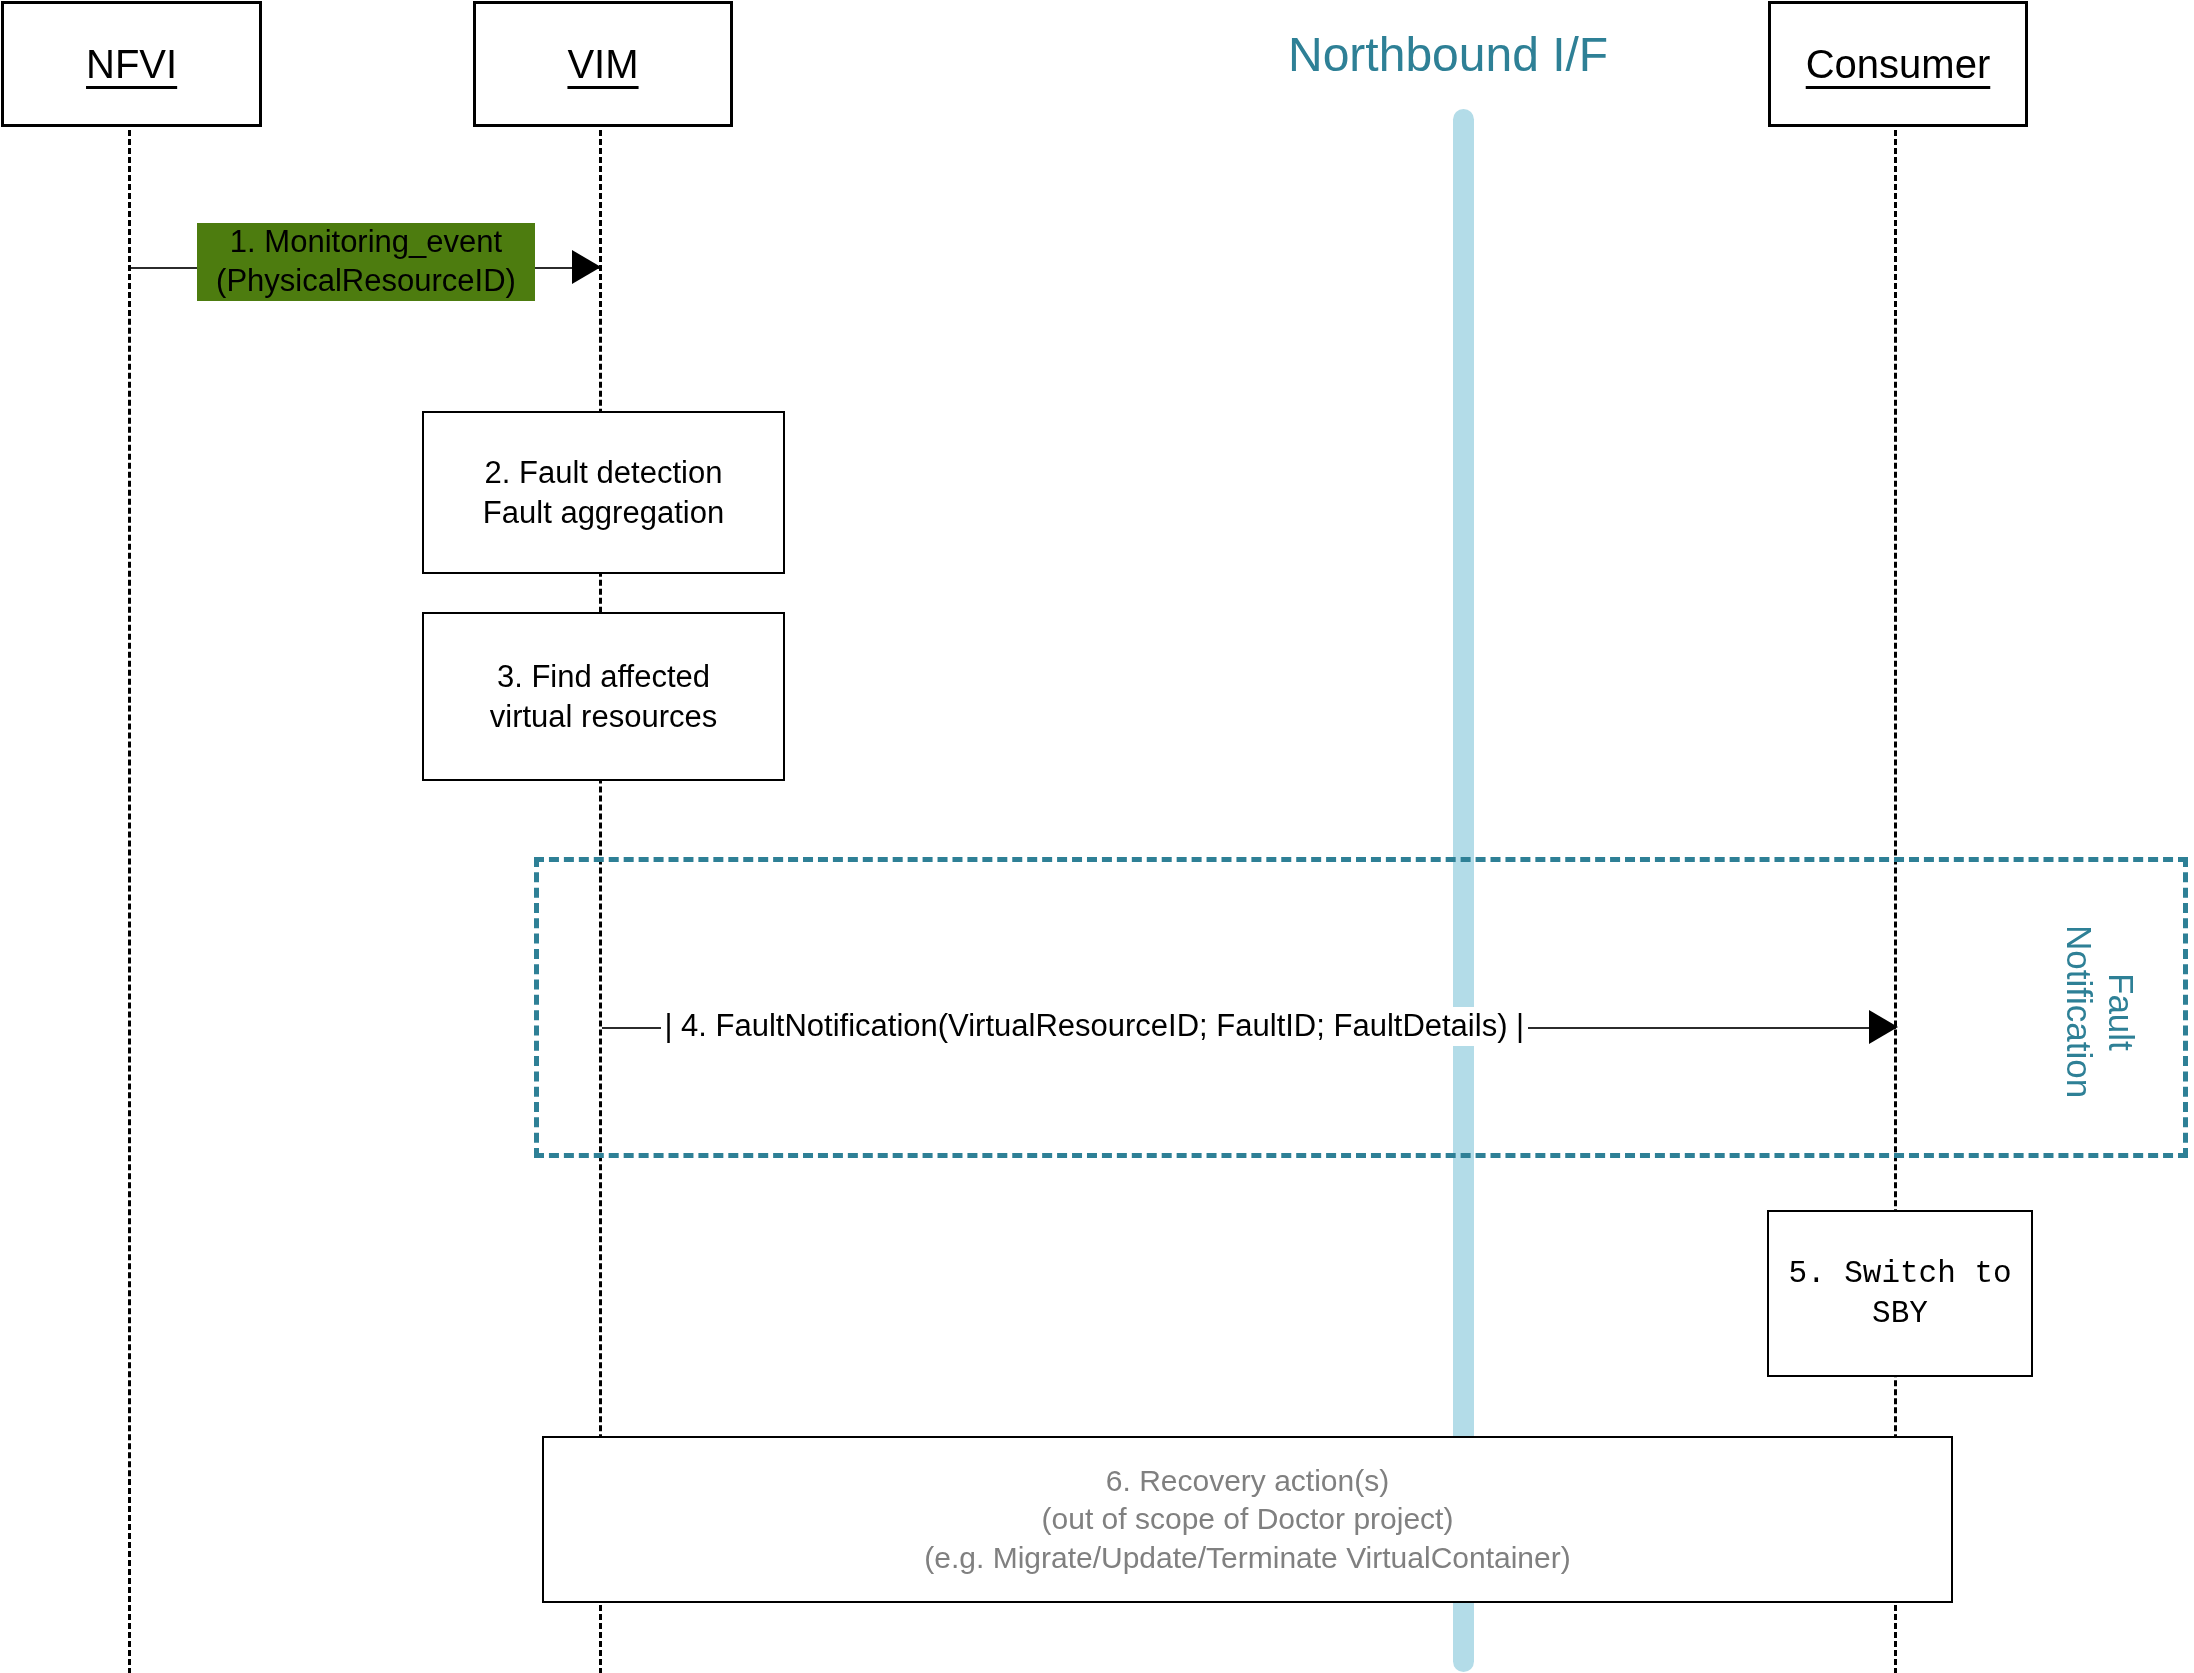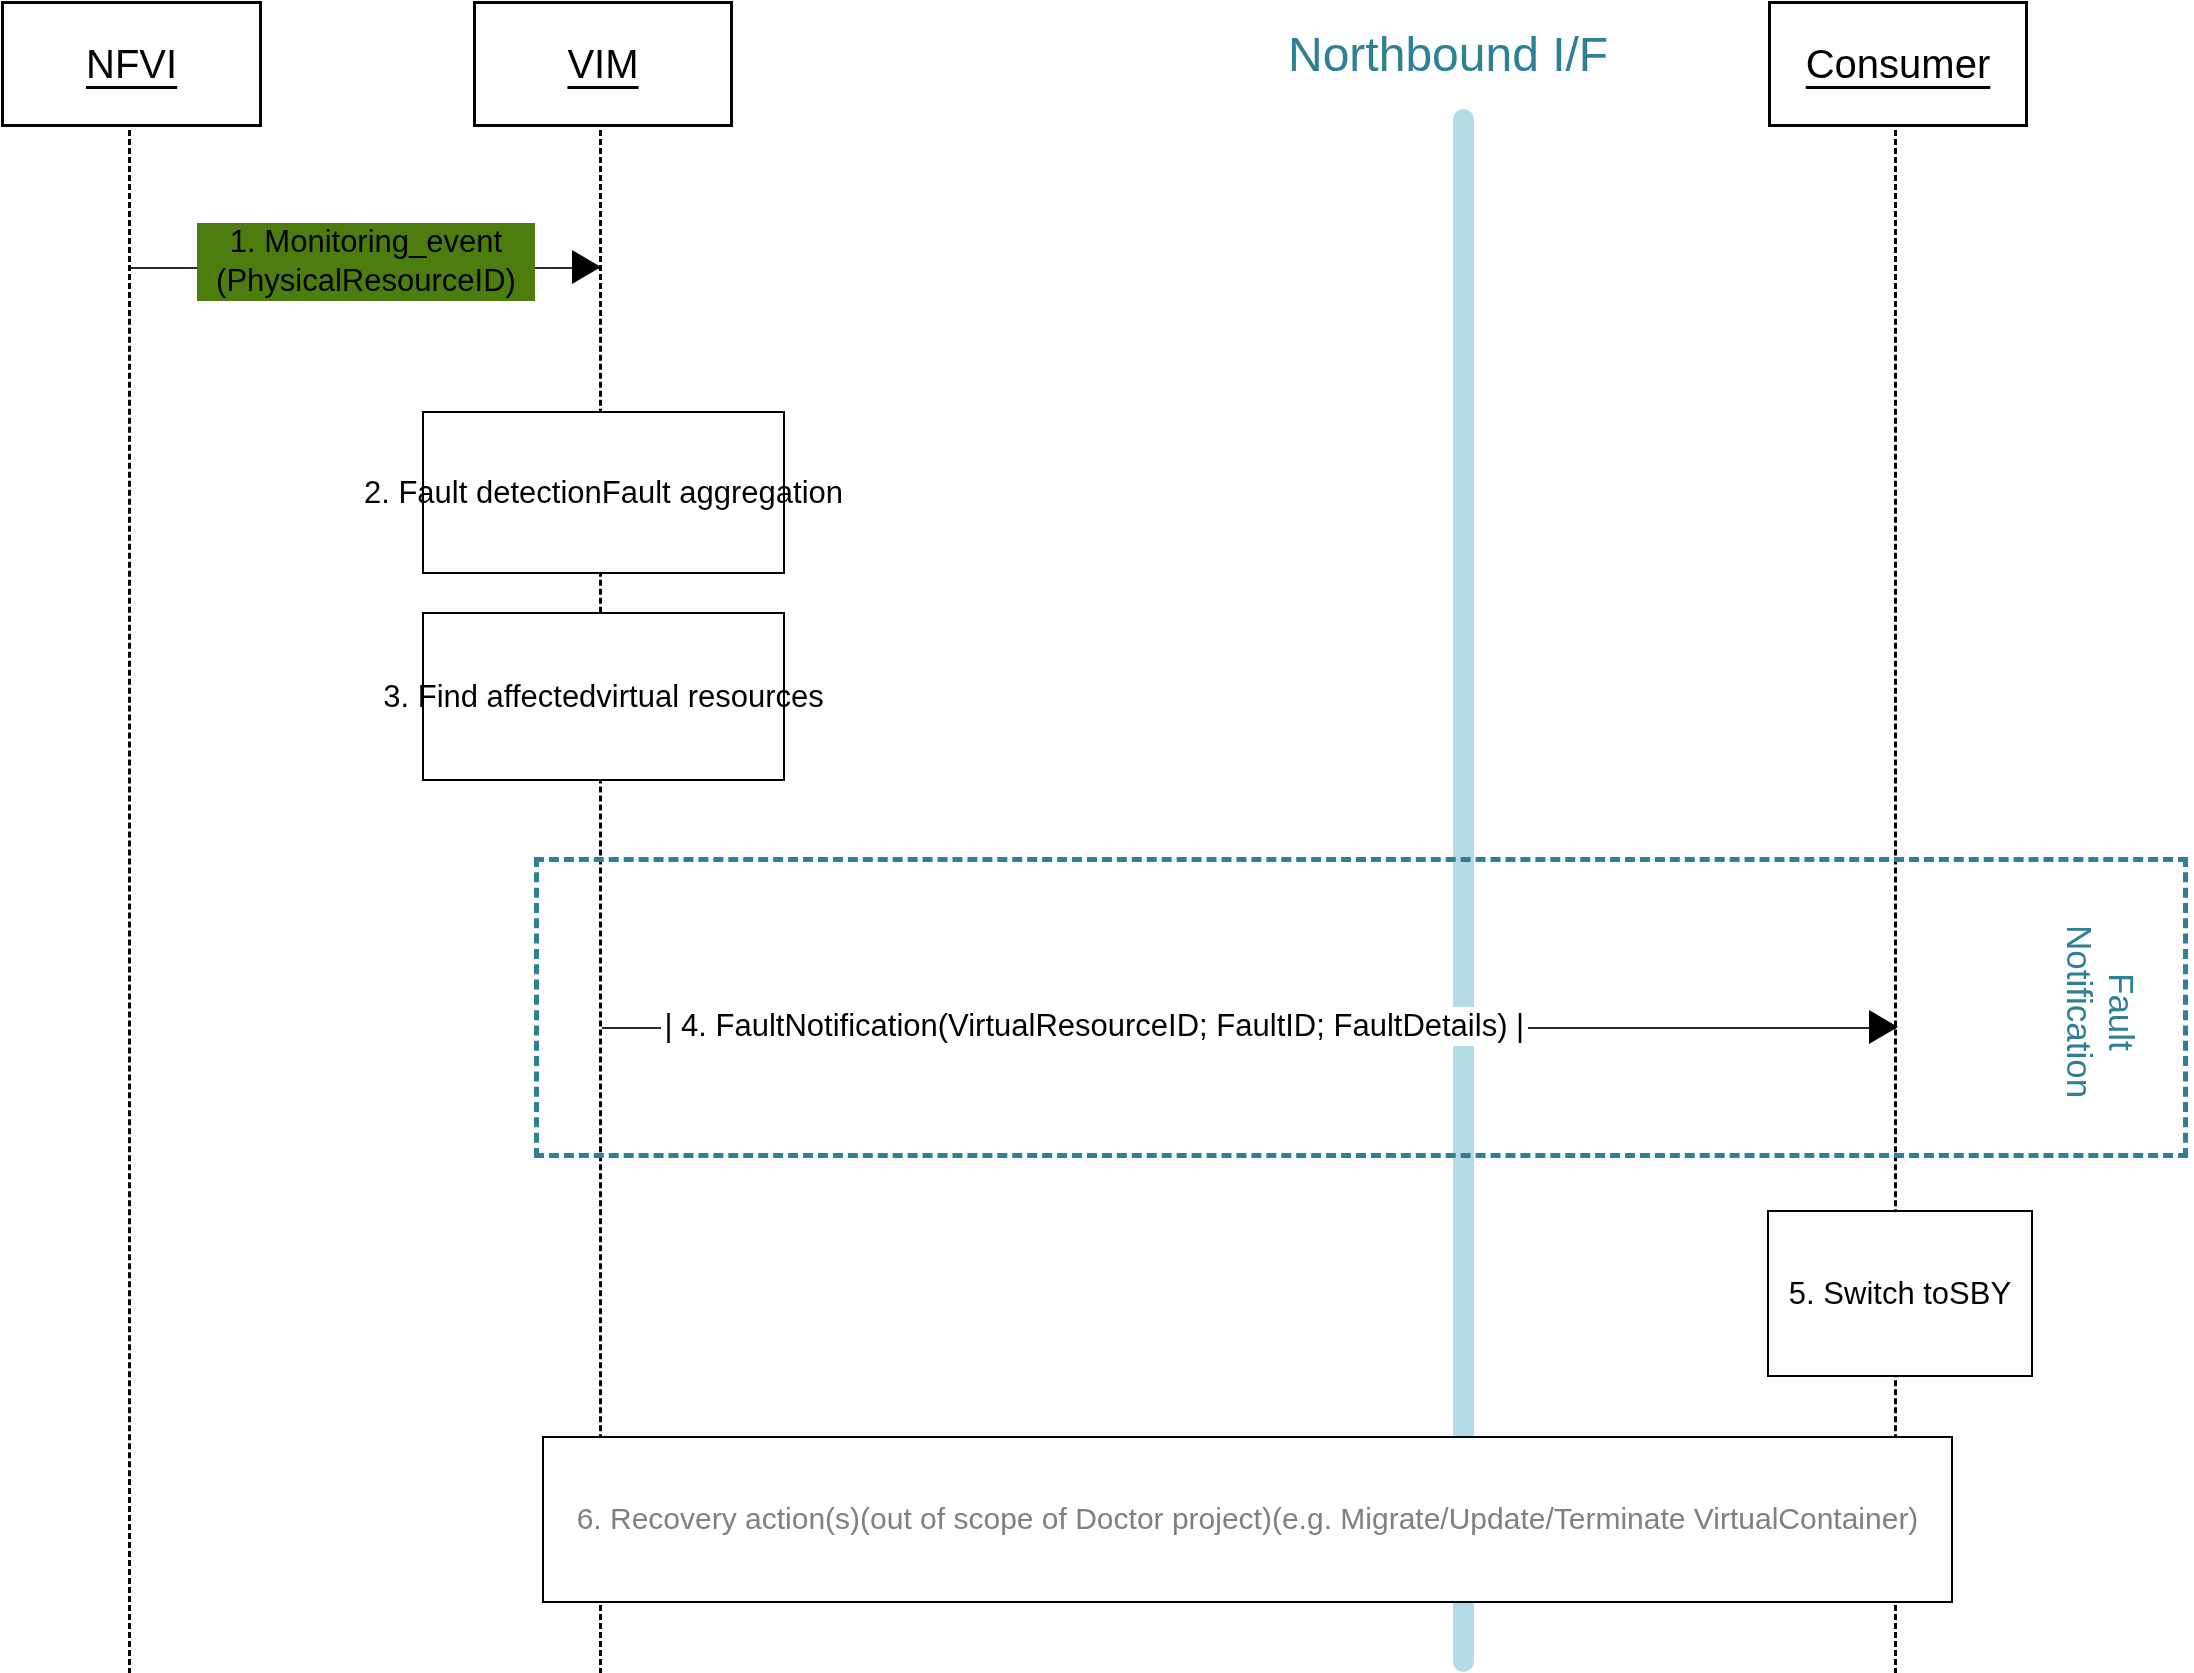--- a/index.html
+++ b/index.html
@@ -63,21 +63,21 @@
     z-index: 4;
     line-height: 1;
   }
 
   
   .proc-box {
     position: absolute;
     border: 2.3px solid #000000;
     background: #ffffff;
     display: flex;
-    flex-direction: row;
+    flex-direction: column;
     align-items: center;
     justify-content: center;
     z-index: 4;
     box-sizing: border-box;
   }
   .proc-box .line {
     font-size: 31px;
     color: #000000;
     white-space: nowrap;
     line-height: 1.28;
@@ -205,21 +205,21 @@
     <span>Fault</span><br>
     <span>Notification</span>
   </div>
 
   <div class="msg" style="left:602px; top:1027px; width:1294px;">
     <div class="shaft"></div>
     <div class="head"></div>
   </div>
   <div class="msg-label" style="left:661px; top:1007px;">| 4. FaultNotification(VirtualResourceID; FaultID; FaultDetails) |</div>
 
-  <div class="proc-box" style="left:1767px; top:1210px; width:266px; height:167px;">
+  <div class="proc-box" style="left:1767px; top:1210px; width:266px; height:167px;font-family:Liberation Mono, monospace;">
     <span class="line">5. Switch to</span>
     <span class="line">SBY</span>
   </div>
 
   <div class="proc-box wide" style="left:542px; top:1436px; width:1411px; height:167px;">
     <span class="line">6. Recovery action(s)</span>
     <span class="line">(out of scope of Doctor project)</span>
     <span class="line">(e.g. Migrate/Update/Terminate VirtualContainer)</span>
   </div>
 

